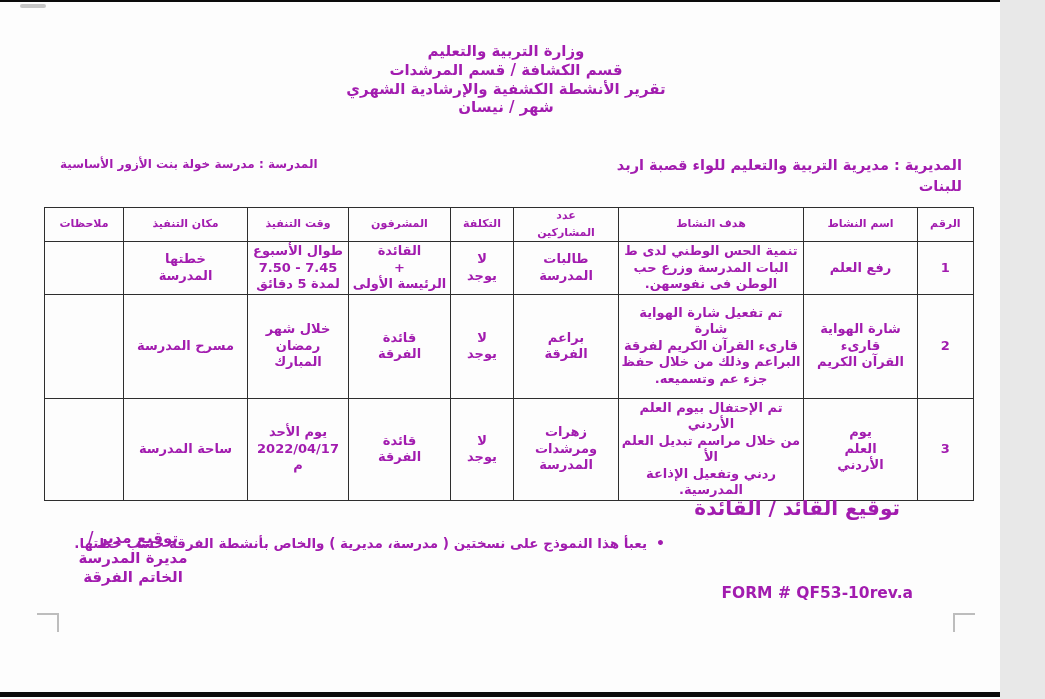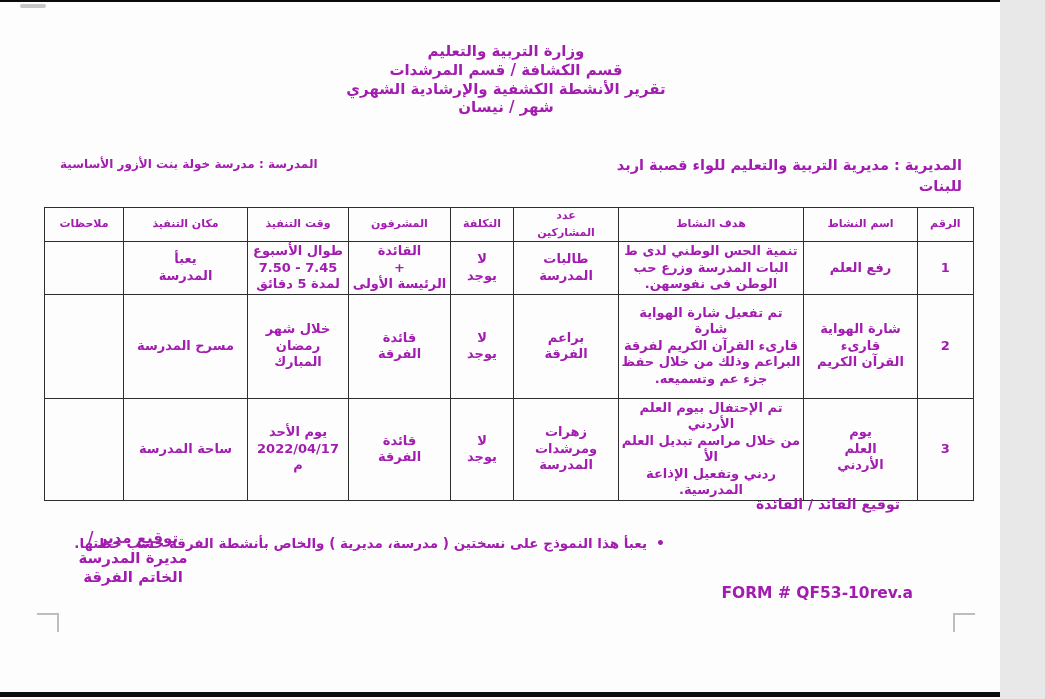--- a/index.html
+++ b/index.html
@@ -47,21 +47,21 @@
     padding:1px 2px; white-space:pre-line; overflow:hidden;
   }
   table.report th { font-size:11px; padding:0 12px; }
   tr.hrow  { height:19px; }
   tr.row1  { height:50px; }
   tr.row2  { height:104px; }
   tr.row3  { height:94px; }
 
   .sig-right {
     position:absolute; top:496px; right:100px;
-    direction:rtl; font-size:14px; font-weight:bold; white-space:nowrap;
+    direction:rtl; font-size:20px; font-weight:bold; white-space:nowrap;
   }
   .sig-left {
     position:absolute; top:497px; left:68px; width:130px;
     direction:rtl; text-align:center;
     font-size:15px; font-weight:bold; line-height:19.5px;margin-top:32px;
   }
   .bullets {
     position:absolute; top:533px; right:335px;
     direction:rtl; text-align:right;
     font-size:13.5px; font-weight:bold; line-height:20px;
@@ -131,21 +131,21 @@
         <td>طالبات
 المدرسة</td>
         <td>لا
 يوجد</td>
         <td>القائدة
 +
 الرئيسة الأولى</td>
         <td>طوال الأسبوع
 7.45 - 7.50
 لمدة 5 دقائق</td>
-        <td>يعبأ
+        <td>خطتها
 المدرسة</td>
         <td></td>
       </tr>
       <tr class="row2">
         <td>2</td>
         <td>شارة الهواية
 قارىء
 القرآن الكريم</td>
         <td>تم تفعيل شارة الهواية شارة
 قارىء القرآن الكريم لفرقة

